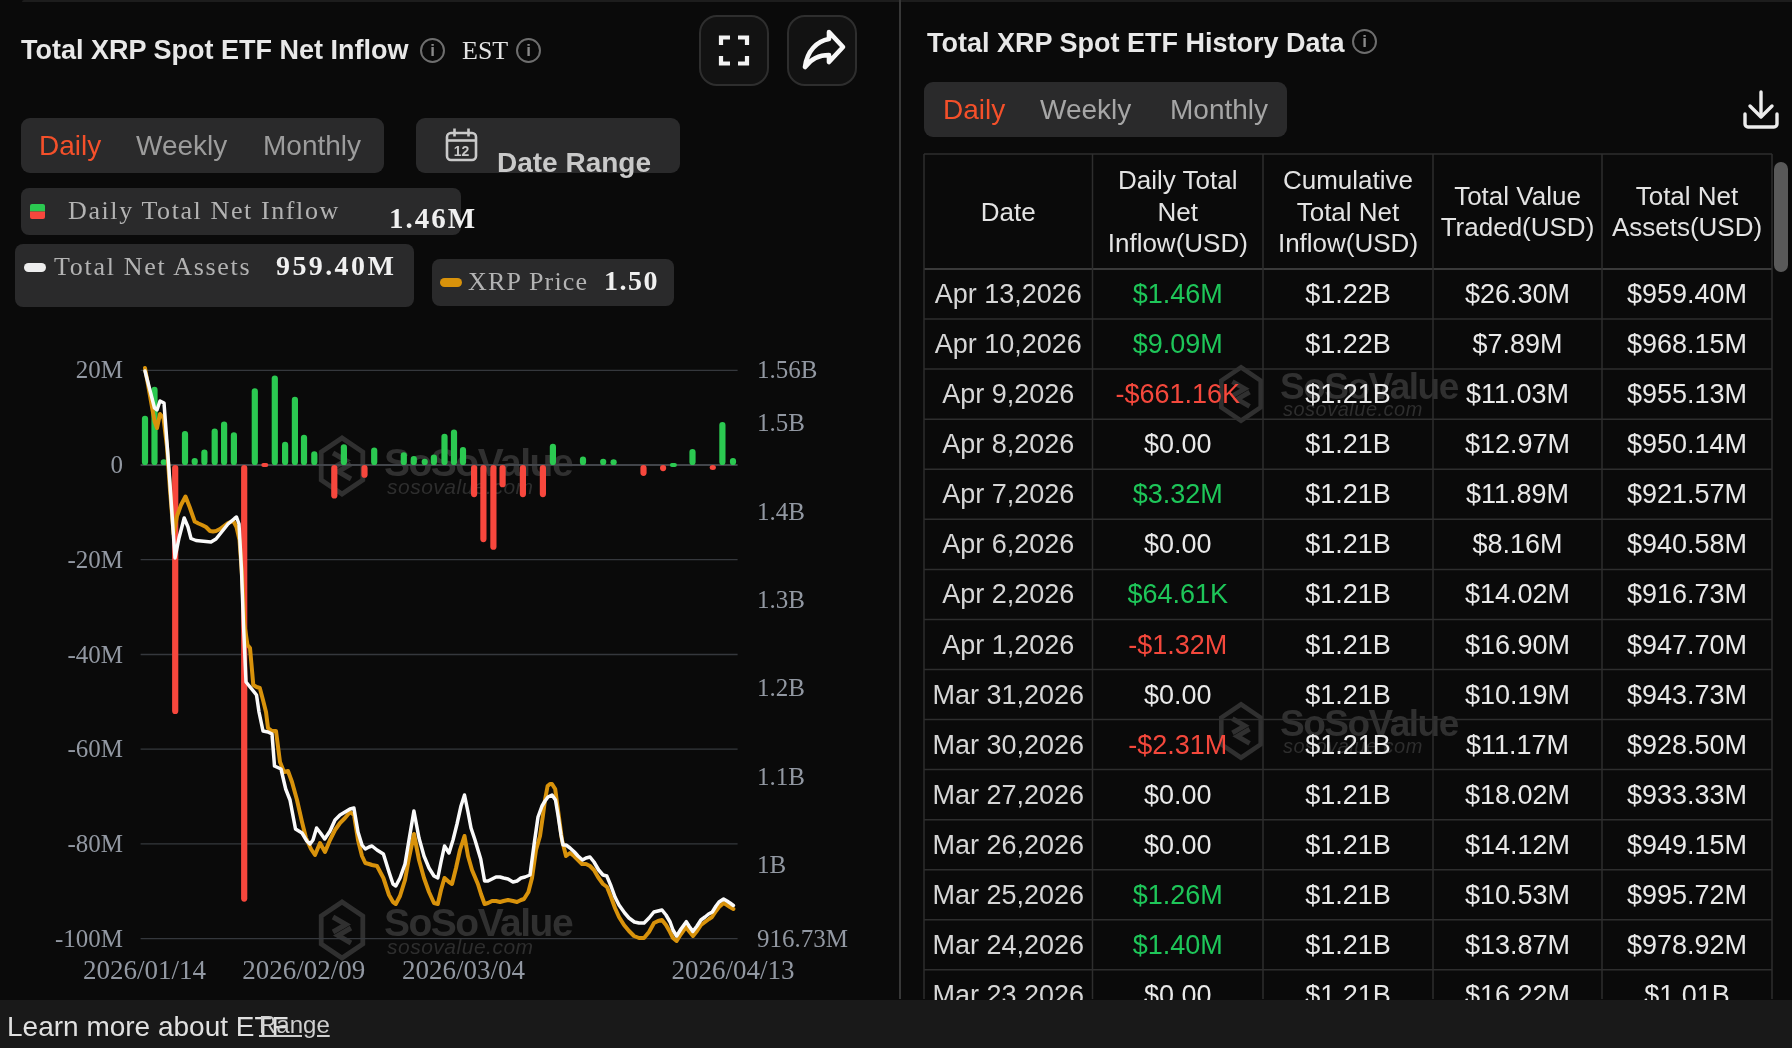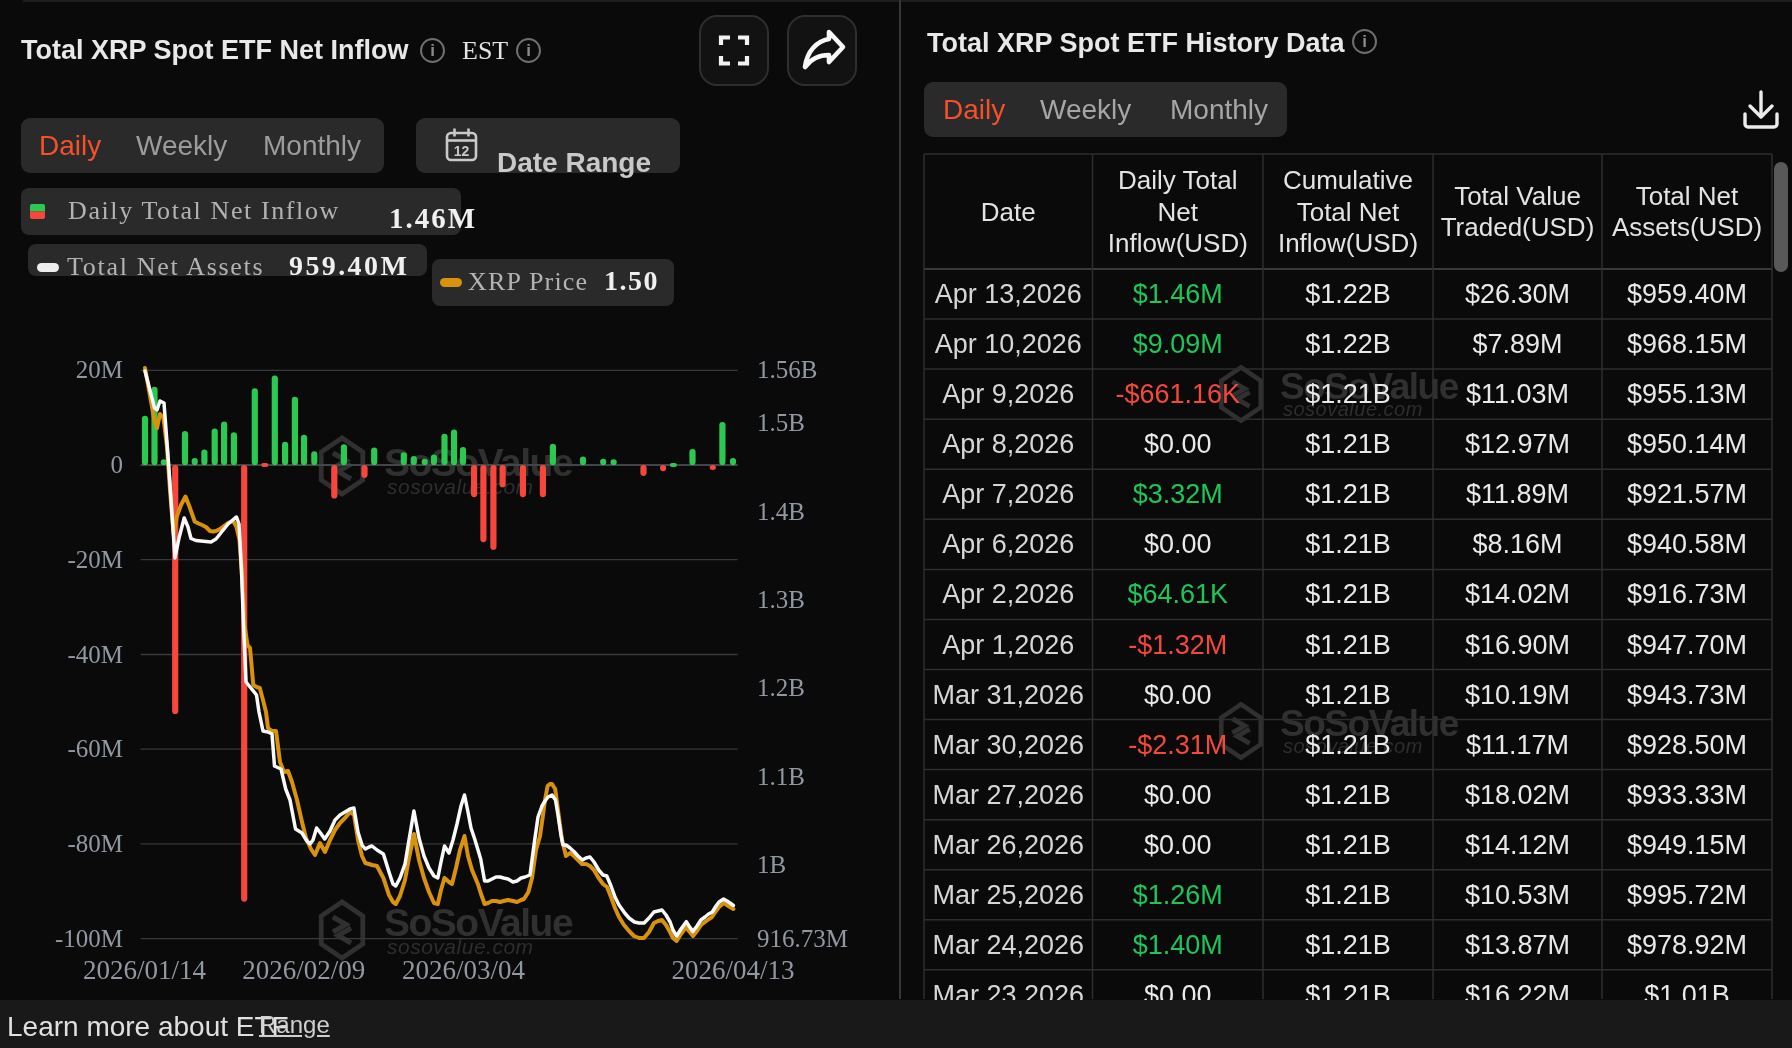--- a/index.html
+++ b/index.html
@@ -55,21 +55,21 @@
   <div class="abs" style="left:497px;top:147px;font-size:28px;font-weight:bold;color:#c9c9c9;">Date Range</div>
 
   <div class="chip" style="left:21px;top:188px;width:440px;height:47px;">
     <svg width="15" height="15" style="position:absolute;left:9px;top:16px" viewBox="0 0 15 15">
       <path d="M2 0 h11 a2 2 0 0 1 2 2 v5.5 h-15 v-5.5 a2 2 0 0 1 2 -2 Z" fill="#2bc951"></path>
       <path d="M0 7.5 h15 v5.5 a2 2 0 0 1 -2 2 h-11 a2 2 0 0 1 -2 -2 Z" fill="#f7473d"></path>
     </svg>
     <span style="position:absolute;left:47px;top:8px;font-size:26px;letter-spacing:1.6px;color:#b3b3b3;">Daily Total Net Inflow</span>
     <span style="position:absolute;left:341px;top:14px;font-size:29px;letter-spacing:2px;font-weight:bold;color:#f0f0f0;margin-left:27px;">1.46M</span>
   </div>
-  <div class="chip" style="left:28px;top:244px;width:399px;height:32px;">
+  <div class="chip" style="left:15px;top:244px;width:399px;height:63px;">
     <span style="position:absolute;left:9px;top:19px;width:22px;height:9px;border-radius:4.5px;background:#ededed;"></span>
     <span style="position:absolute;left:39px;top:8px;font-size:26px;letter-spacing:1.7px;color:#b3b3b3;">Total Net Assets</span>
     <span style="position:absolute;left:261px;top:6px;font-size:28px;letter-spacing:2.4px;font-weight:bold;color:#f0f0f0;">959.40M</span>
   </div>
   <div class="chip" style="left:432px;top:259px;width:242px;height:47px;">
     <span style="position:absolute;left:8px;top:19px;width:22px;height:9px;border-radius:4.5px;background:#d8920b;"></span>
     <span style="position:absolute;left:36px;top:8px;font-size:26px;letter-spacing:1.2px;color:#b3b3b3;">XRP Price</span>
     <span style="position:absolute;left:172px;top:6px;font-size:28px;letter-spacing:1.5px;font-weight:bold;color:#f0f0f0;">1.50</span>
   </div>
 

